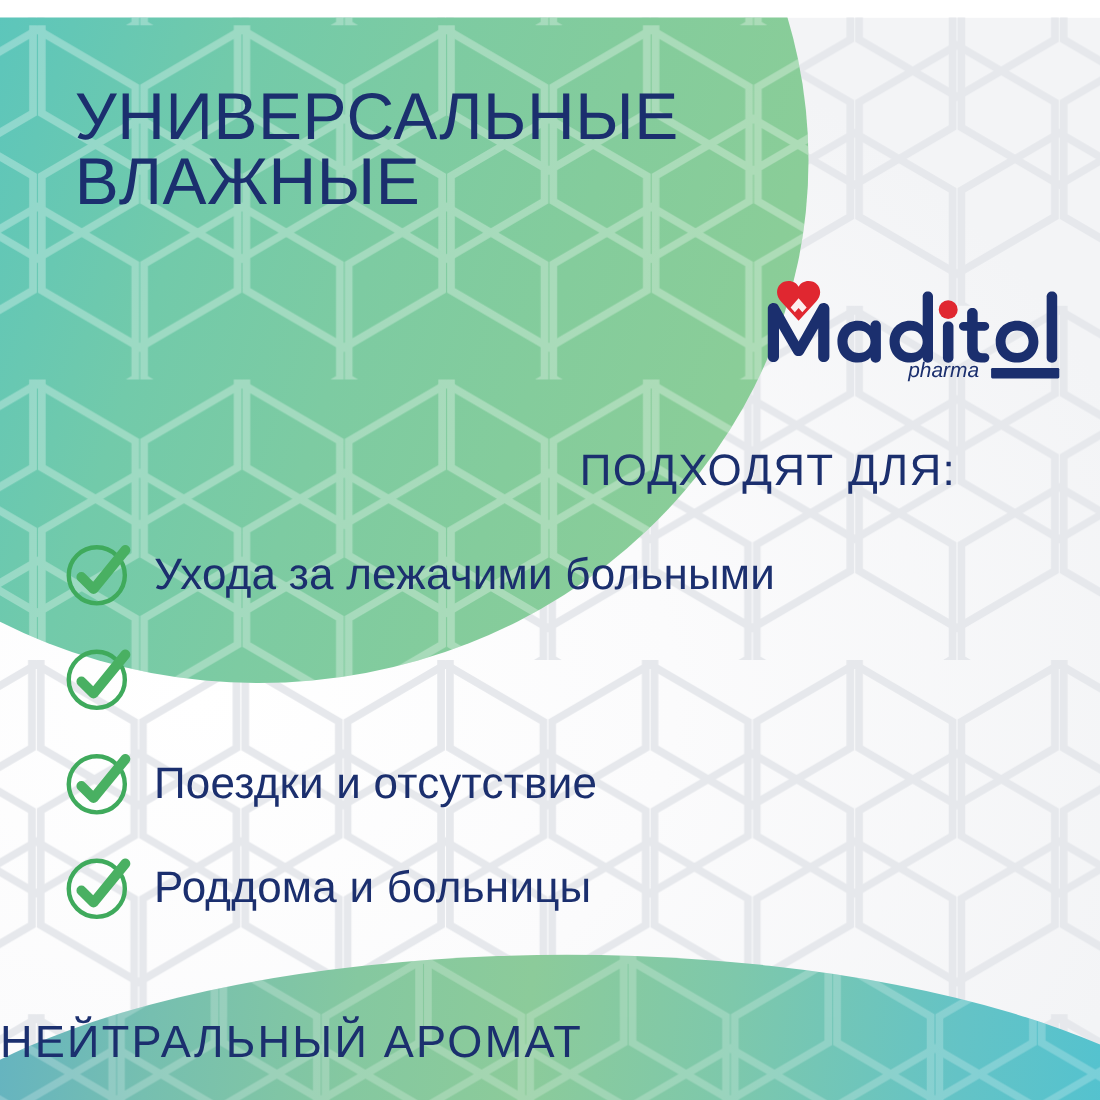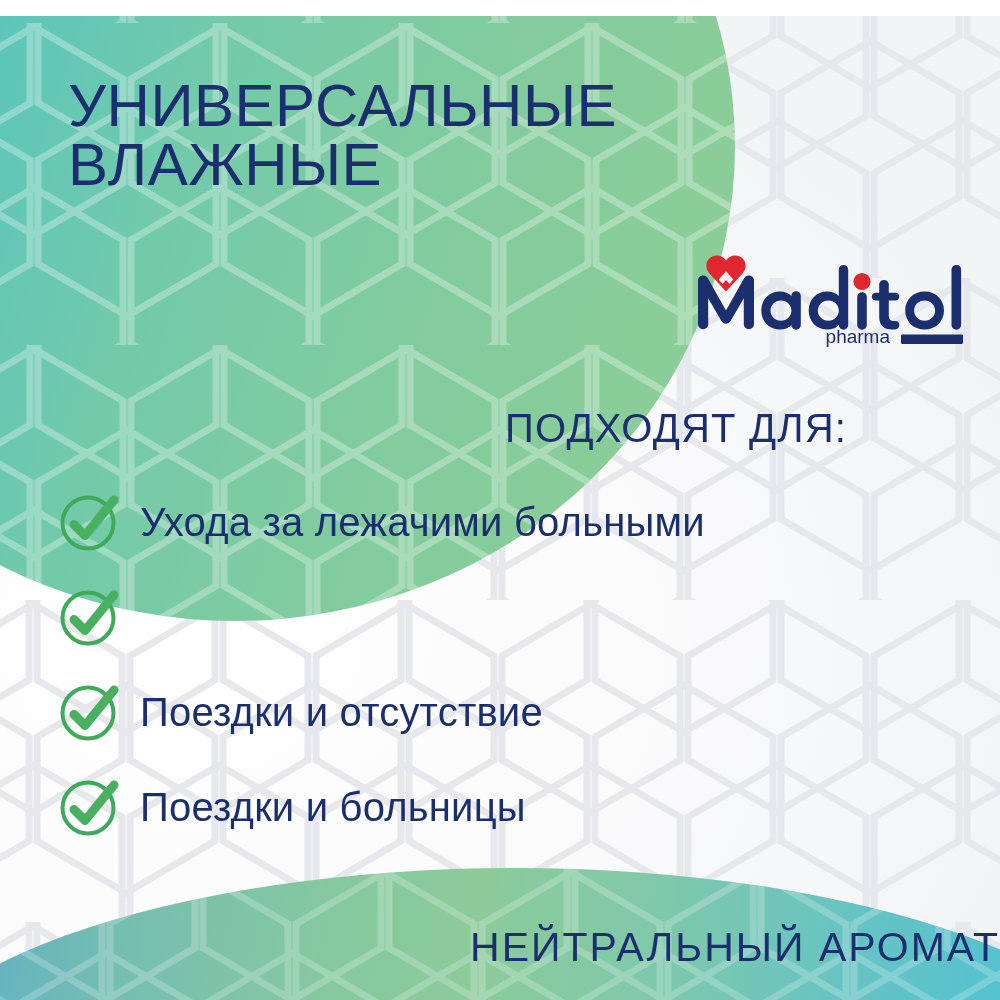--- a/index.html
+++ b/index.html
@@ -107,27 +107,28 @@
   }
   .headline .hl-line { display: block; }
 
   
   .logo {
     position: absolute;
     left: 686px;
     top: 222px;
     width: 282px;
     height: 112px;
+    font-style: italic;
   }
   .logo svg { display: block; width: 100%; height: 100%; }
 
   
   .section-heading {
     position: absolute;
-    left: 505px;
+    left: 527px;
     top: 392px;
     color: #1b2f6e;
     font-size: 40px;
     letter-spacing: 1.2px;
     line-height: 1;
     text-transform: uppercase;
     white-space: nowrap;
   }
 
   
@@ -159,21 +160,21 @@
     letter-spacing: 0.2px;
     white-space: nowrap;
   }
 
   
   .footer-caption {
     position: absolute;
     left: 0;
     right: 0;
     top: 908px;
-    text-align: right;
+    text-align: left;
     color: #1b2f6e;
     font-size: 41px;
     letter-spacing: 2px;
     text-transform: uppercase;
     white-space: nowrap;
   }
 </style>
 </head>
 <body>
 
@@ -290,21 +291,21 @@
       <span class="benefit-label">Поездки и отсутствие</span>
     </div>
 
     <div class="benefit-row">
       <span class="check-icon">
         <svg viewBox="0 0 62 62" aria-hidden="true">
           <circle cx="30" cy="32" r="25.5" fill="none" stroke="#3faa5c" stroke-width="4"></circle>
           <path d="M16 33.5 L27 44.5 L56 9" fill="none" stroke="#49b062" stroke-width="9" stroke-linecap="round" stroke-linejoin="round"></path>
         </svg>
       </span>
-      <span class="benefit-label">Поездки и больницы</span>
+      <span class="benefit-label">Роддома и больницы</span>
     </div>
 
   </div>
 
   <div class="footer-blob">
     <div class="footer-blob-hex">
       <svg viewBox="0 0 1270 460" preserveAspectRatio="xMidYMid slice" aria-hidden="true">
         <defs>
           <pattern id="hexpat3" x="40" y="0" width="186" height="322" patternUnits="userSpaceOnUse">
             <g fill="none" stroke="#ffffff" stroke-width="7">

